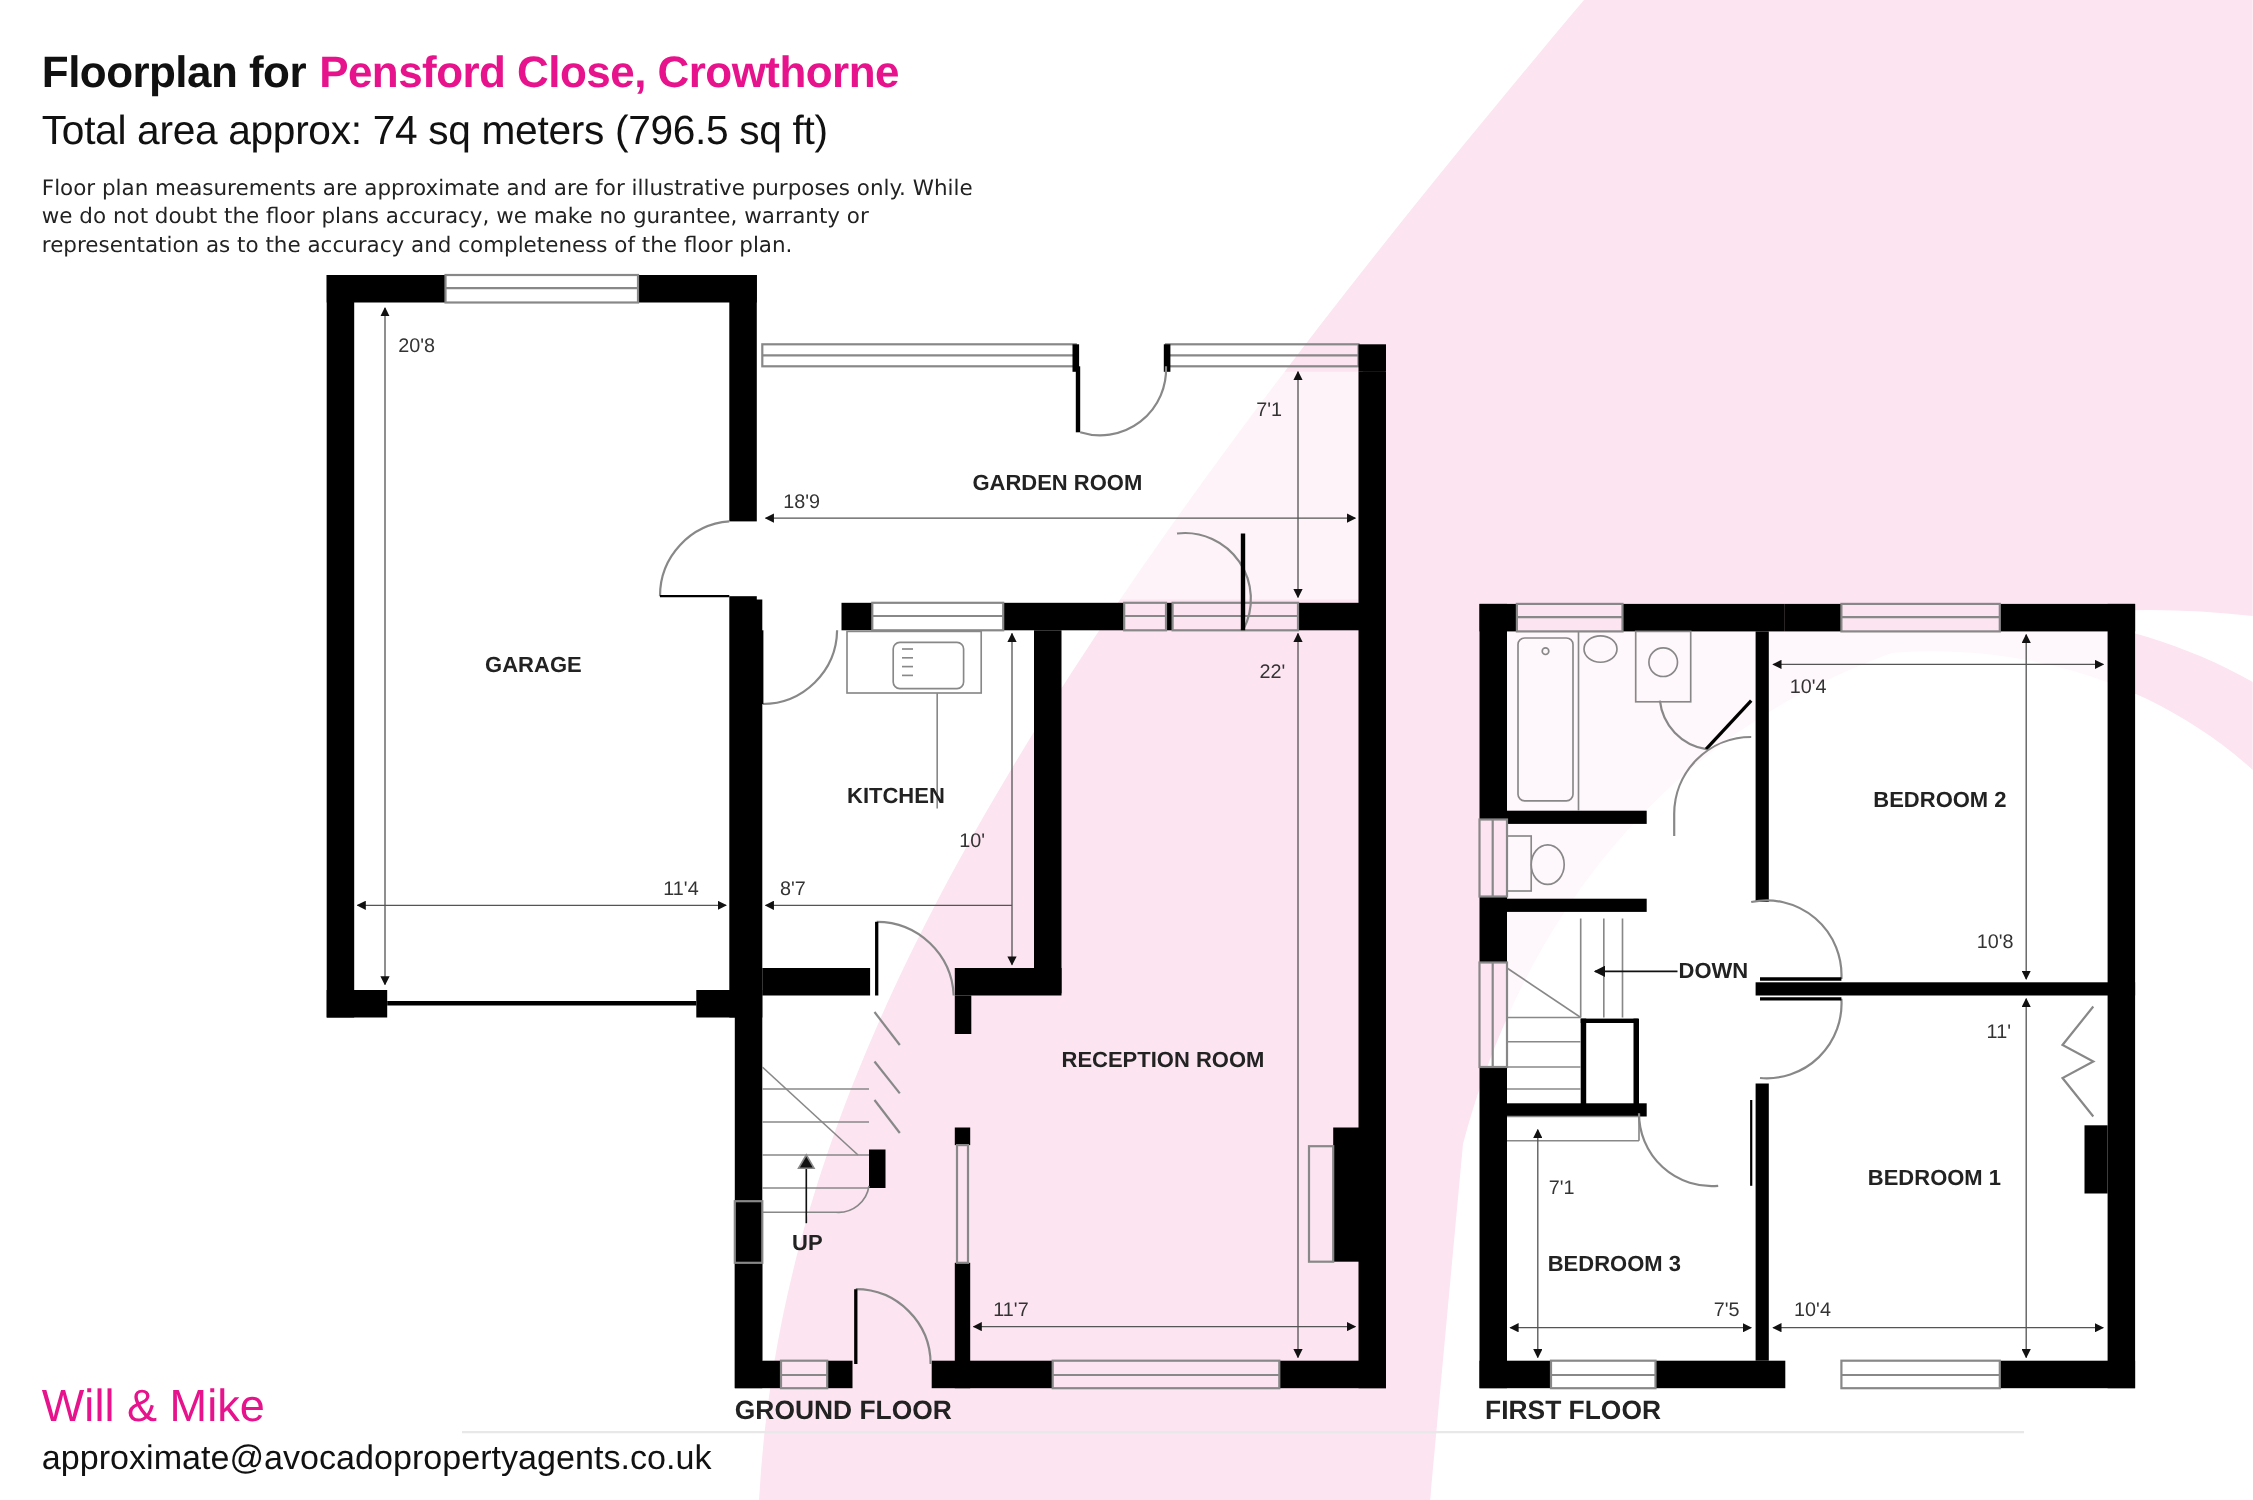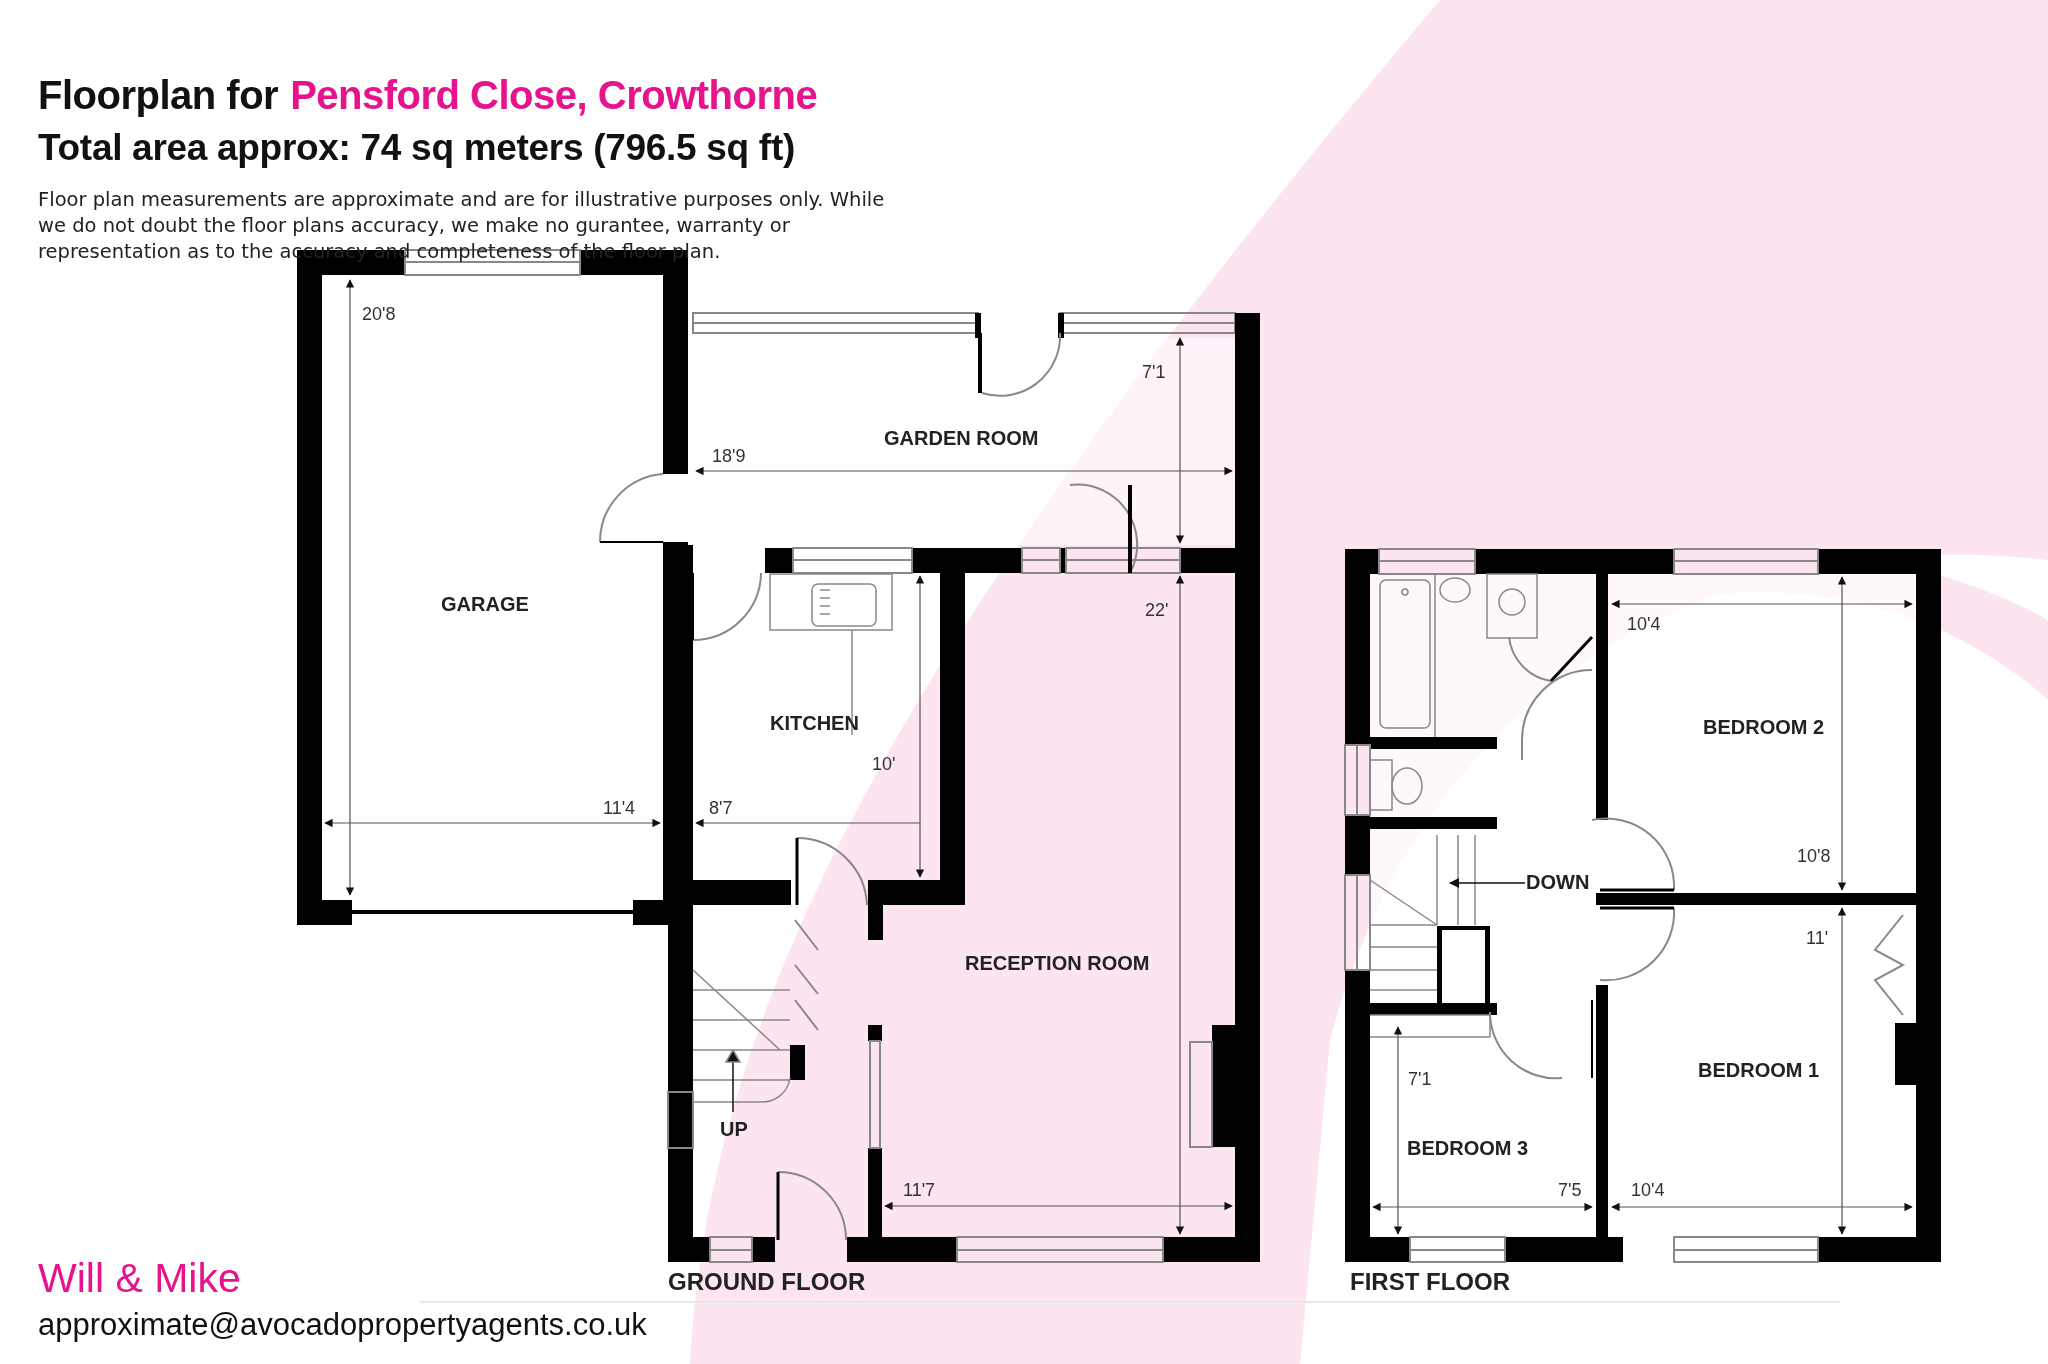--- a/index.html
+++ b/index.html
@@ -4,23 +4,23 @@
 <style>
   html, body { margin: 0; padding: 0; }
   body {
     width: 2048px; height: 1364px; position: relative; overflow: hidden;
     background: #ffffff;
     font-family: "Liberation Sans", "DejaVu Sans", sans-serif;
   }
   .bg-svg { position: absolute; left: 0; top: 0; width: 2048px; height: 1364px; z-index: 0; }
   .plan-svg { position: absolute; left: 0; top: 0; width: 2048px; height: 1364px; z-index: 1; }
   .header { position: absolute; left: 38px; top: 38px; z-index: 2; }
-  .title-line { font-weight: bold; font-size: 40px; line-height: 56px; color: #111111; letter-spacing: -0.5px; margin-top: 29px; }
+  .title-line { font-weight: bold; font-size: 40px; line-height: 56px; color: #111111; letter-spacing: -0.5px; }
   .title-line .accent { color: #e6138c; margin-left: 12px; }
-  .area-line { font-weight: bold; font-size: 37px; line-height: 50px; color: #111111; margin-top: 0px; letter-spacing: -0.3px; }
+  .area-line { font-weight: normal; font-size: 37px; line-height: 50px; color: #111111; margin-top: 0px; letter-spacing: -0.3px; }
   .disclaimer { font-size: 19.5px; line-height: 26px; color: #222222; width: 880px; margin-top: 14px; font-family: "DejaVu Sans", sans-serif; }
   .footer { position: absolute; left: 38px; top: 1256px; z-index: 2; }
   .agent-name { font-weight: normal; font-size: 41px; line-height: 44px; color: #e6138c; }
   .agent-email { font-size: 31px; line-height: 42px; color: #111111; margin-top: 4px; }
   .plan-svg text { font-family: "Liberation Sans", "DejaVu Sans", sans-serif; }
   .room-label { font-weight: bold; font-size: 20px; fill: #222222; }
   .dim-label { font-size: 18px; fill: #333333; }
   .floor-label { font-weight: bold; font-size: 24px; fill: #222222; }
 </style>
 </head>

